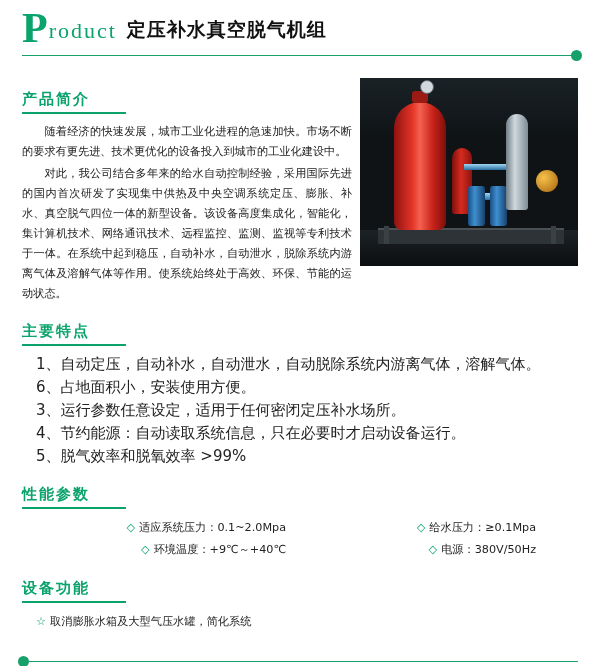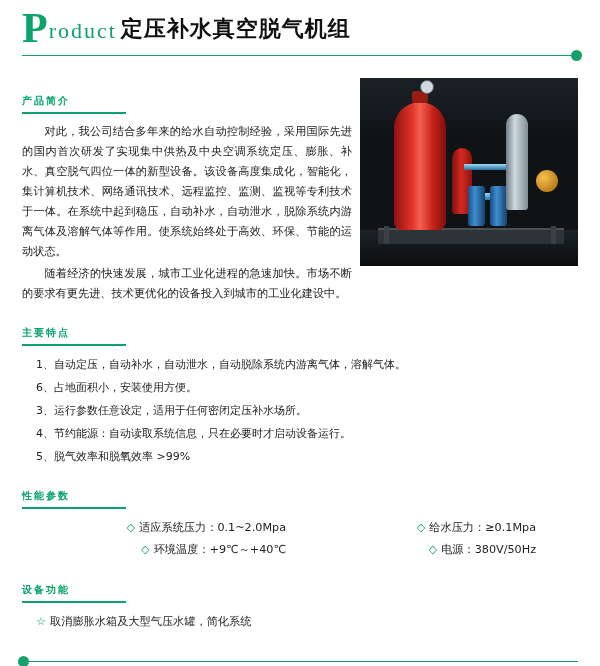--- a/index.html
+++ b/index.html
@@ -44,25 +44,25 @@
     letter-spacing: -1px;
   }
   .product-word {
     font-family: "Liberation Serif", serif;
     font-size: 22px;
     color: #0aa36b;
     line-height: 26px;
     letter-spacing: 2px;
     position: relative;
     top: -2px;
-    margin-right: 4px;
+    margin-right: 10px;
   }
   .cn-title {
     font-family: "DejaVu Sans", sans-serif;
-    font-size: 22px;
+    font-size: 19px;
     font-weight: bold;
     color: #111;
     letter-spacing: 1px;
     line-height: 26px;
     position: relative;
     top: -4px;
   }
   .header-rule {
     position: absolute;
     left: 0;
@@ -86,21 +86,21 @@
     margin: 0 22px;
   }
   .sec-head {
     position: relative;
     margin-top: 18px;
     margin-bottom: 6px;
     height: 26px;
   }
   .sec-head .txt {
     font-family: "DejaVu Sans", sans-serif;
-    font-size: 10px;
+    font-size: 15px;
     font-weight: bold;
     color: #0aa36b;
     letter-spacing: 2px;
     display: inline-block;
     padding-bottom: 3px;
     position: relative;
     z-index: 2;
   }
   .sec-head .under {
     position: absolute;
@@ -241,21 +241,21 @@
   .ph-frame-l { left: 24px; }
   .ph-frame-r { right: 22px; }
   .ph-glow {
     position: absolute;
     left: 0; top: 0; right: 0; height: 60px;
     background: linear-gradient(#1a2226, rgba(16,20,22,0));
   }
 
   
   .num-list {
-    font-size: 11px;
+    font-size: 15px;
     line-height: 21px;
     font-family: "DejaVu Sans", sans-serif;
     color: #222;
     margin-left: 14px;
   }
   .num-list div { margin-bottom: 2px; }
 
   .param-grid {
     font-size: 11.2px;
     line-height: 22px;
@@ -337,22 +337,22 @@
     <div class="ph-frame-l"></div>
     <div class="ph-frame-r"></div>
   </div>
 
   <div class="section">
     <div class="sec-head">
       <span class="txt">产品简介</span>
       <span class="under"></span>
     </div>
     <div class="intro">
+      <p>随着经济的快速发展，城市工业化进程的急速加快。市场不断的要求有更先进、技术更优化的设备投入到城市的工业化建设中。</p>
       <p>对此，我公司结合多年来的给水自动控制经验，采用国际先进的国内首次研发了实现集中供热及中央空调系统定压、膨胀、补水、真空脱气四位一体的新型设备。该设备高度集成化，智能化，集计算机技术、网络通讯技术、远程监控、监测、监视等专利技术于一体。在系统中起到稳压，自动补水，自动泄水，脱除系统内游离气体及溶解气体等作用。使系统始终处于高效、环保、节能的运动状态。</p>
-      <p>随着经济的快速发展，城市工业化进程的急速加快。市场不断的要求有更先进、技术更优化的设备投入到城市的工业化建设中。</p>
     </div>
   </div>
 
   <div class="section">
     <div class="sec-head">
       <span class="txt">主要特点</span>
       <span class="under"></span>
     </div>
     <div class="num-list">
       <div>1、自动定压，自动补水，自动泄水，自动脱除系统内游离气体，溶解气体。</div>

